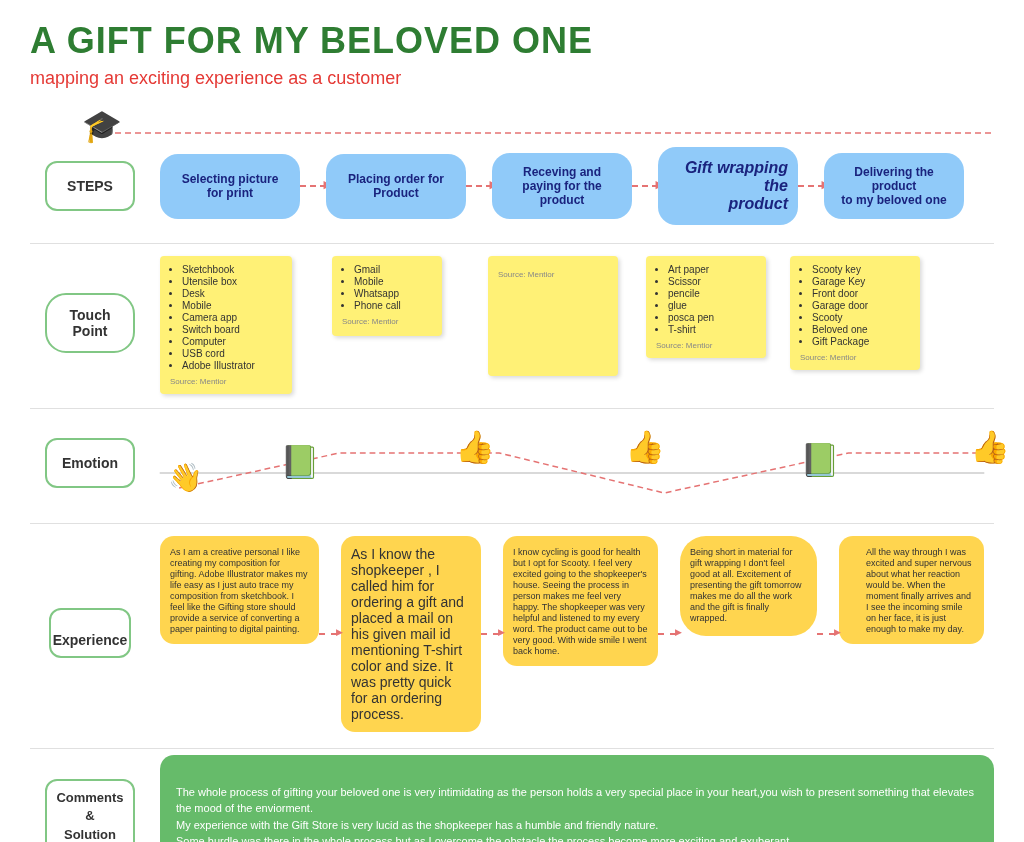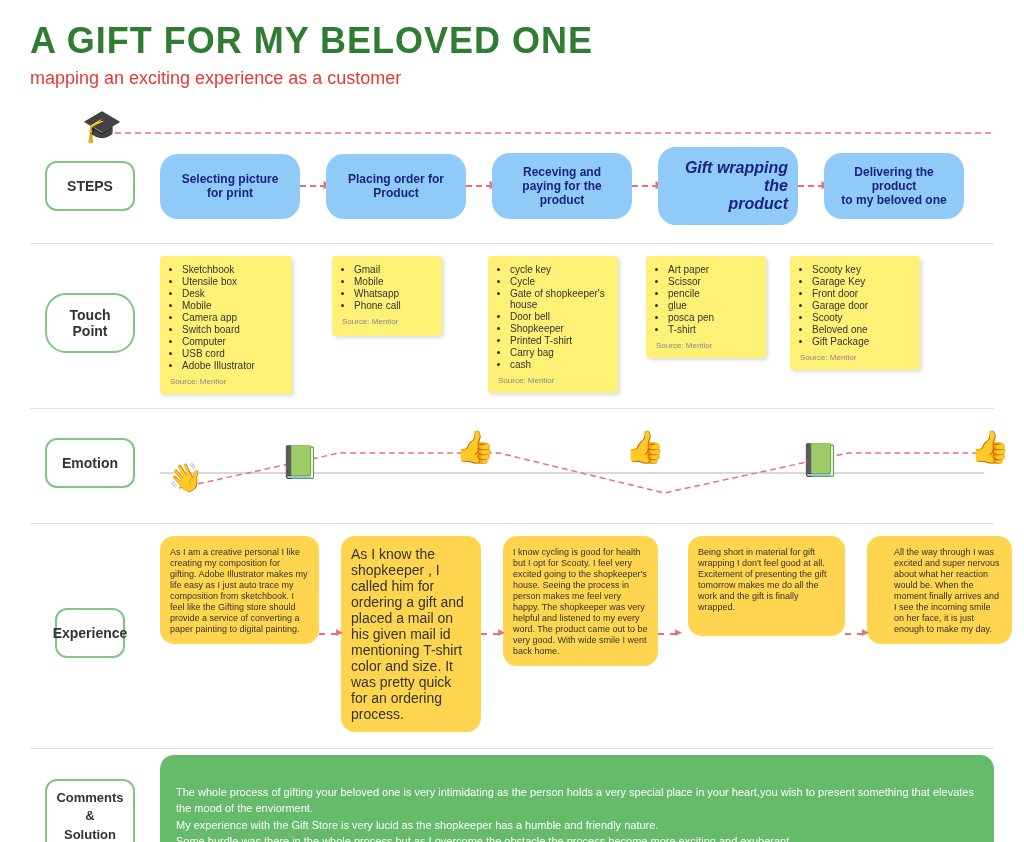--- a/index.html
+++ b/index.html
@@ -240,30 +240,20 @@
         <li>Gmail</li>
         <li>Mobile</li>
         <li>Whatsapp</li>
         <li>Phone call</li>
       </ul>
       <div class="source">Source: Mentior</div>
     </div>
     <div style="width:46px;"></div>
 
     <div class="sticky-note" style="width:130px; min-height:120px; margin-left:0px;">
-      <ul>
-        <li>cycle key</li>
-        <li>Cycle</li>
-        <li>Gate of shopkeeper's house</li>
-        <li>Door bell</li>
-        <li>Shopkeeper</li>
-        <li>Printed T-shirt</li>
-        <li>Carry bag</li>
-        <li>cash</li>
-      </ul>
       <div class="source">Source: Mentior</div>
     </div>
     <div style="width:28px;"></div>
 
     <div class="sticky-note" style="width:120px; min-height:100px; margin-left:0px;">
       <ul>
         <li>Art paper</li>
         <li>Scissor</li>
         <li>pencile</li>
         <li>glue</li>
@@ -319,21 +309,21 @@
 
     <div style="position:absolute; left:18px; top:48px; font-size:28px; z-index:2;">👋</div>
   </div>
 </div>
 
 <div style="height:4px;"></div>
 <hr style="border:none; border-top:1px solid #e0e0e0; margin:0 0 4px 0;">
 
 <div class="row-pair" style="align-items:flex-start; padding-top:6px;">
   <div class="left-label" style="align-self:center;">
-    <div class="row-label" style="width:70px; height:50px;">
+    <div class="row-label" style="width:82px; height:50px;align-items:flex-end;">
       <span>Experience</span>
     </div>
   </div>
   <div class="right-content exp-flex" style="align-items:flex-start; flex-wrap:nowrap; padding-top:2px;">
     <div class="exp-box" style="width:159px;">
       <span style="font-size:9px;">As I am a creative personal I like creating my composition for gifting. Adobe Illustrator makes my life easy as I just auto trace my composition from sketchbook. I feel like the Gifting store should provide a service of converting a paper painting to digital painting.</span>
     </div>
     <div style="display:flex;align-items:center;align-self:center;">
       <div style="width:18px; border-top:2px dashed #e57373; position:relative;">
         <span style="position:absolute;right:-6px;top:-8px;color:#e57373;font-size:9px;">▶</span>
@@ -348,21 +338,21 @@
       </div>
     </div>
     <div class="exp-box" style="width:155px; margin-left:4px;">
       <span style="font-size:9px;">I know cycling is good for health but I opt for Scooty. I feel very excited going to the shopkeeper's house. Seeing the process in person makes me feel very happy. The shopkeeper was very helpful and listened to my every word. The product came out to be very good. With wide smile I went back home.</span>
     </div>
     <div style="display:flex;align-items:center;align-self:center;">
       <div style="width:18px; border-top:2px dashed #e57373; position:relative;">
         <span style="position:absolute;right:-6px;top:-8px;color:#e57373;font-size:9px;">▶</span>
       </div>
     </div>
-    <div class="exp-box" style="width:157px; margin-left:12px;">
+    <div class="exp-box" style="width:137px; margin-left:4px;border-radius:26px;">
       <span style="font-size:9px;">Being short in material for gift wrapping I don't feel good at all. Excitement of presenting the gift tomorrow makes me do all the work and the gift is finally wrapped.</span>
     </div>
     <div style="display:flex;align-items:center;align-self:center;">
       <div style="width:18px; border-top:2px dashed #e57373; position:relative;">
         <span style="position:absolute;right:-6px;top:-8px;color:#e57373;font-size:9px;">▶</span>
       </div>
     </div>
     <div class="exp-box" style="width:145px; margin-left:4px;padding-left:27px;">
       <span style="font-size:9px;">All the way through I was excited and super nervous about what her reaction would be. When the moment finally arrives and I see the incoming smile on her face, it is just enough to make my day.</span>
     </div>

